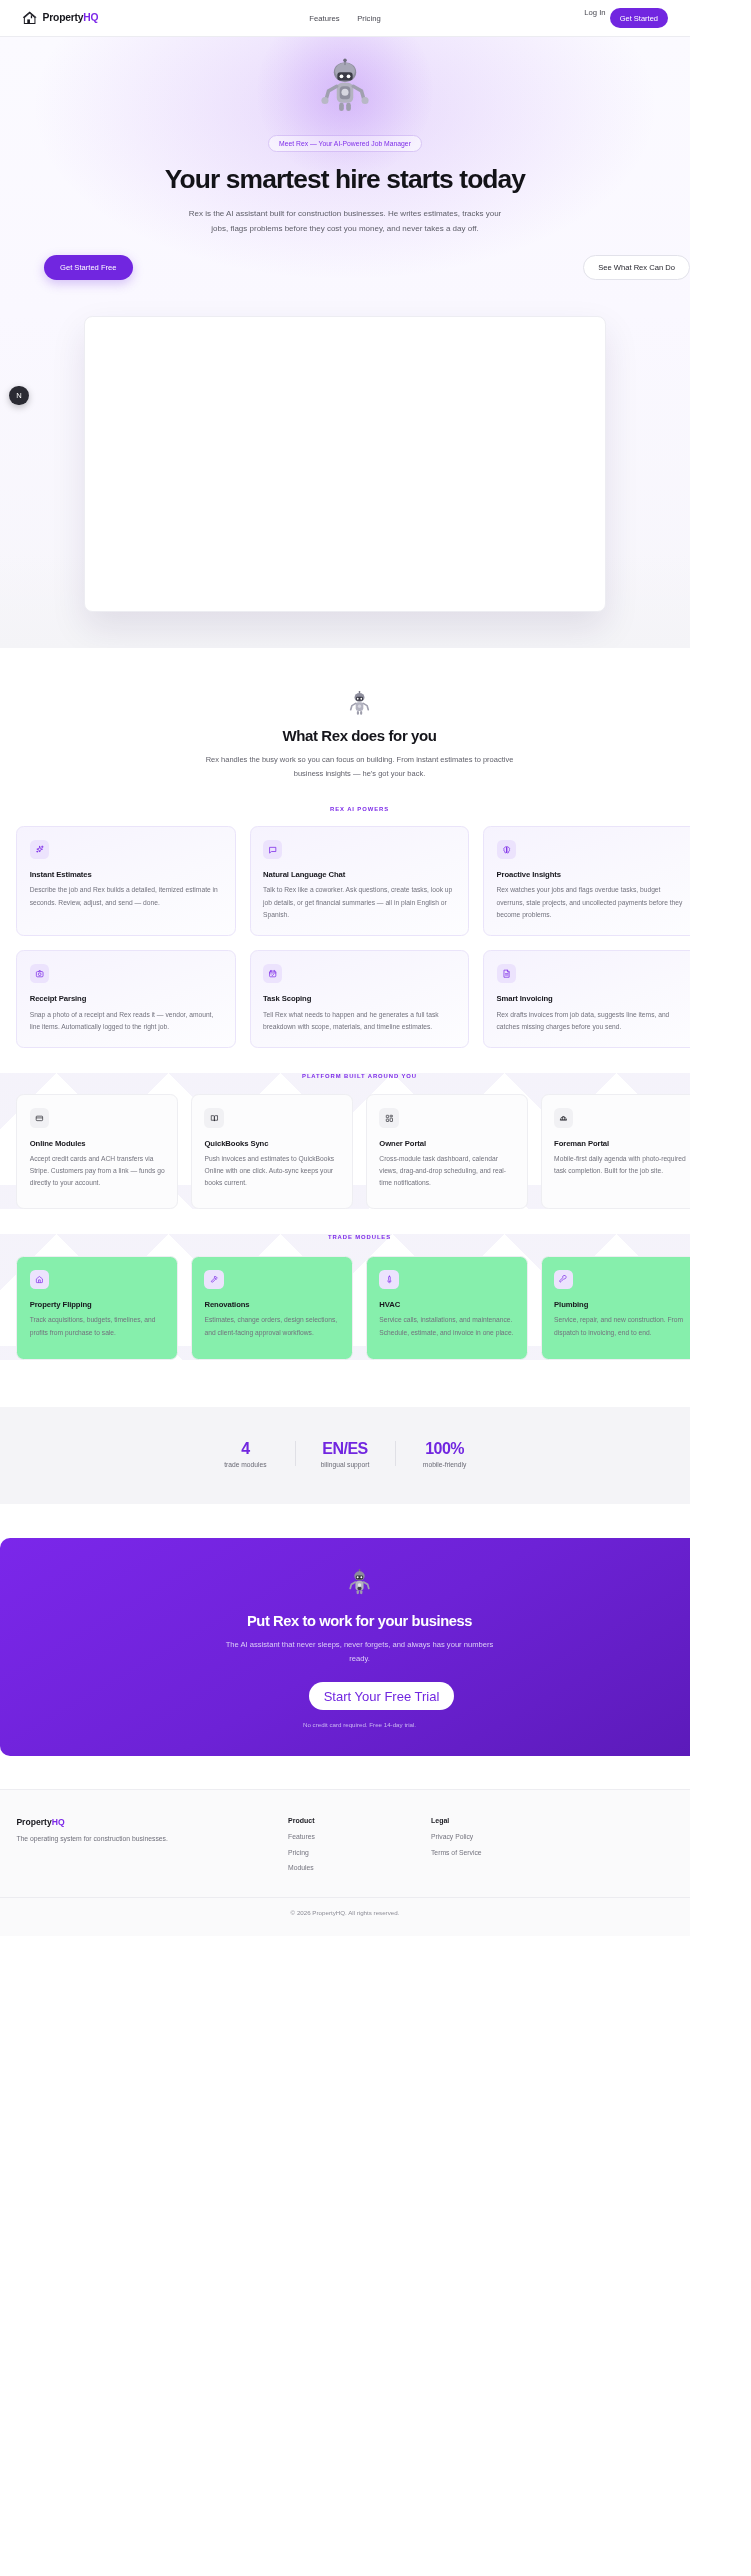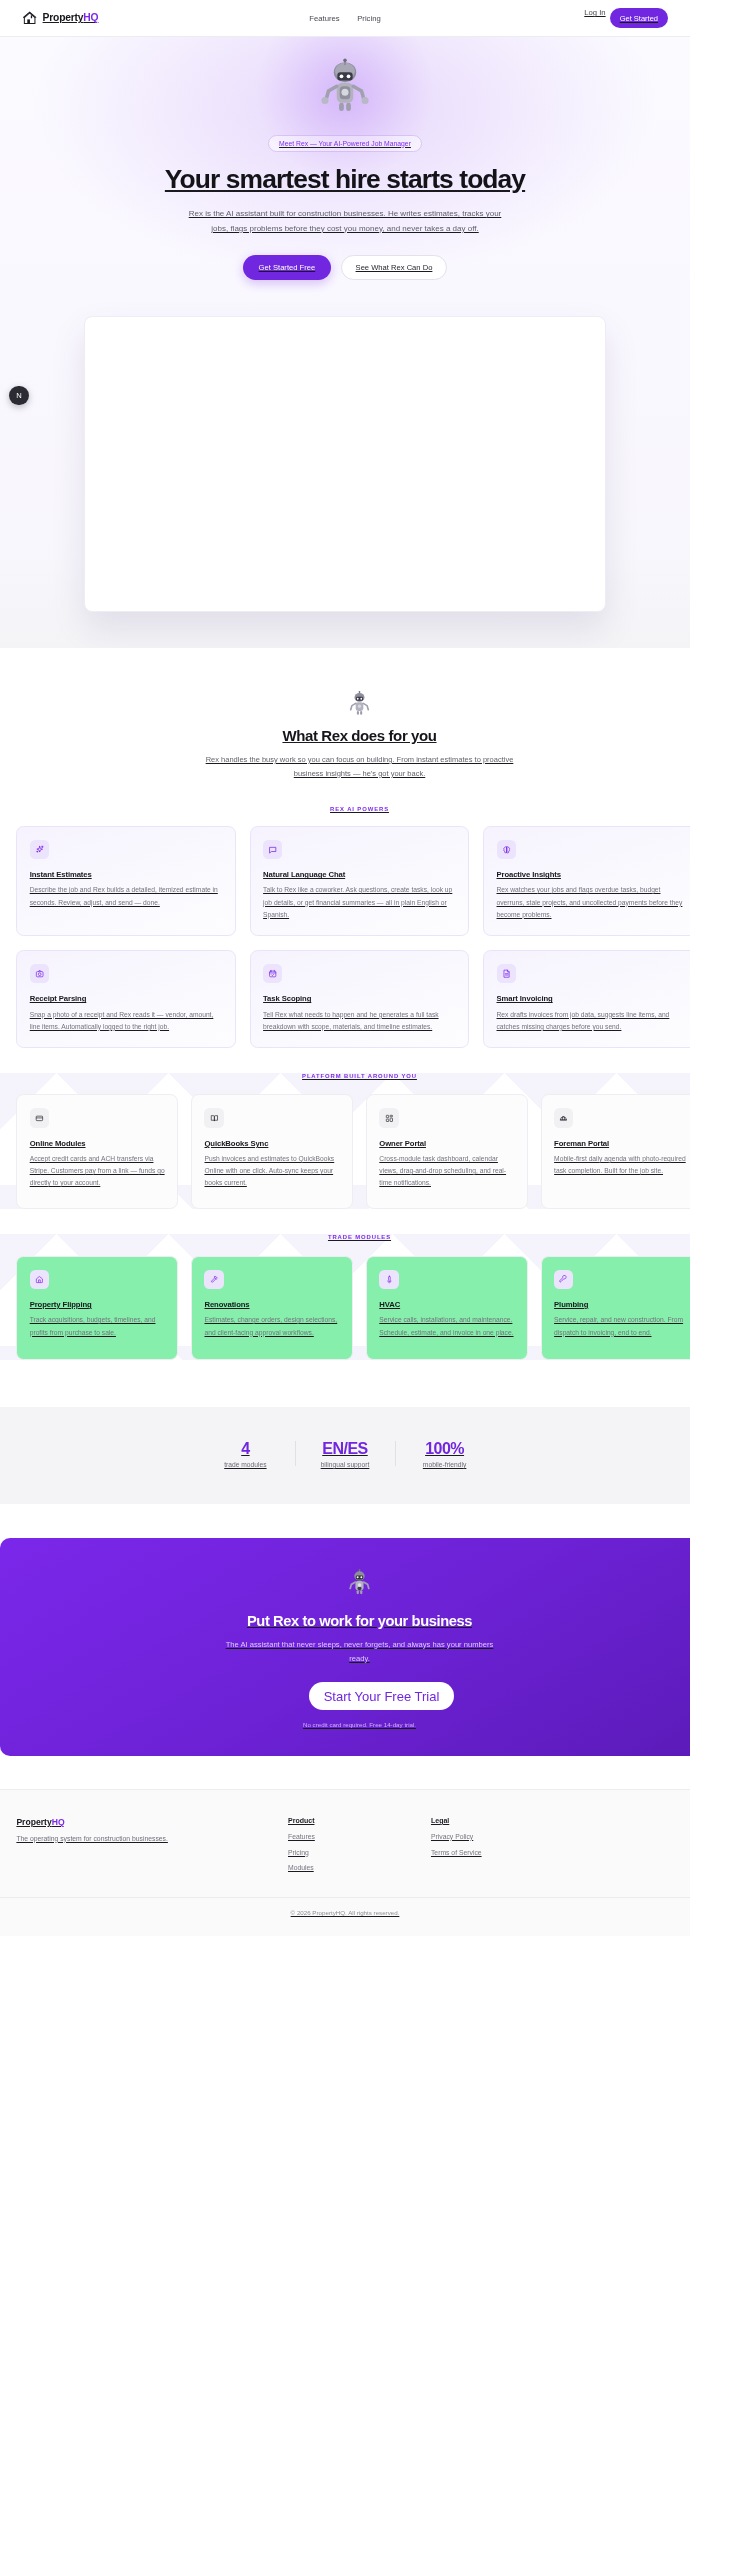--- a/index.html
+++ b/index.html
@@ -3,21 +3,21 @@
 <meta charset="utf-8">
 <style>
   * { box-sizing: border-box; margin: 0; padding: 0; }
   html, body { width: 751px; }
   body {
     font-family: "Liberation Sans", sans-serif;
     background: #ffffff;
     color: #1a1a1f;
     -webkit-font-smoothing: antialiased;
   }
-  .page { width: 690px; position: relative; overflow: hidden; text-decoration: underline; }
+  .page { width: 690px; position: relative; overflow: hidden; }
 
   
   .nav {
     height: 37px;
     display: flex;
     align-items: center;
     padding: 0 22px;
     background: #fff;
     border-bottom: 0.6px solid #ececf1;
     position: relative;
@@ -90,21 +90,21 @@
   }
   .hero-sub {
     text-align: center;
     max-width: 317px;
     margin: 13px auto 0;
     font-size: 8px;
     line-height: 1.78;
     color: #5e5e68;
     position: relative; z-index: 2;
   }
-  .hero-ctas { display: flex; justify-content: center; gap: 9.4px; margin-top: 19px; position: relative; z-index: 2; }
+  .hero-ctas { display: flex; justify-content: space-between; gap: 9.4px; margin-top: 19px; position: relative; z-index: 2; padding-left: 44px; }
   .cta-filled {
     background: #7126e0; color: #fff; border: 0; font-family: inherit;
     font-size: 7.6px; padding: 7px 16px; border-radius: 15.3px; cursor: pointer;
     box-shadow: 0 3.5px 10.6px rgba(113,38,224,0.28);
   }
   .cta-ghost {
     background: #fff; color: #26262e; border: 0.6px solid #e2e2ea; font-family: inherit;
     font-size: 7.6px; padding: 7px 14px; border-radius: 15.3px; cursor: pointer;
   }
   .preview-card {

